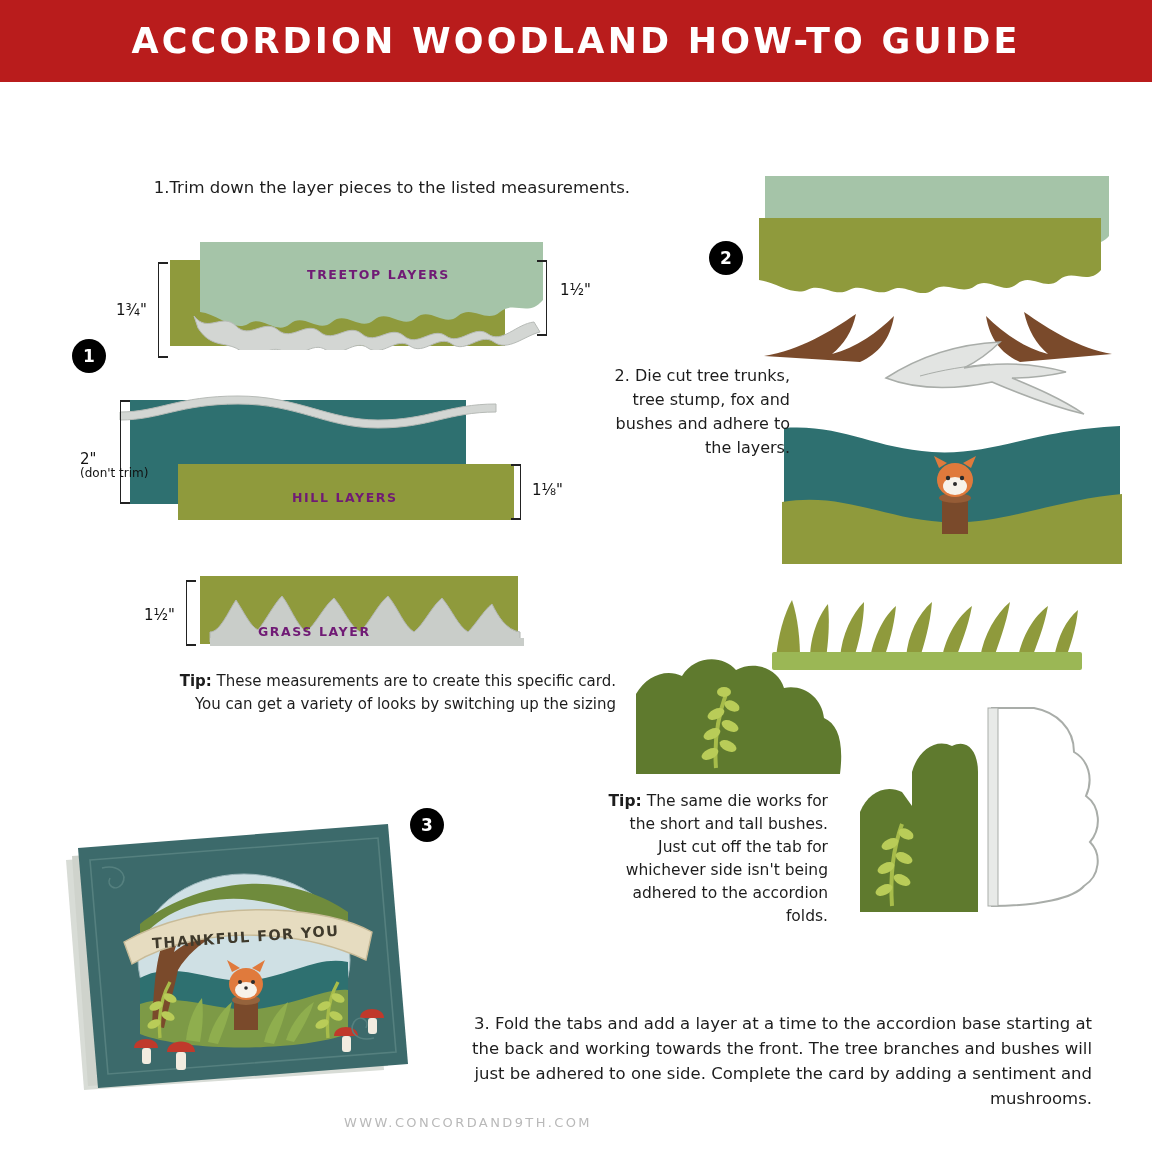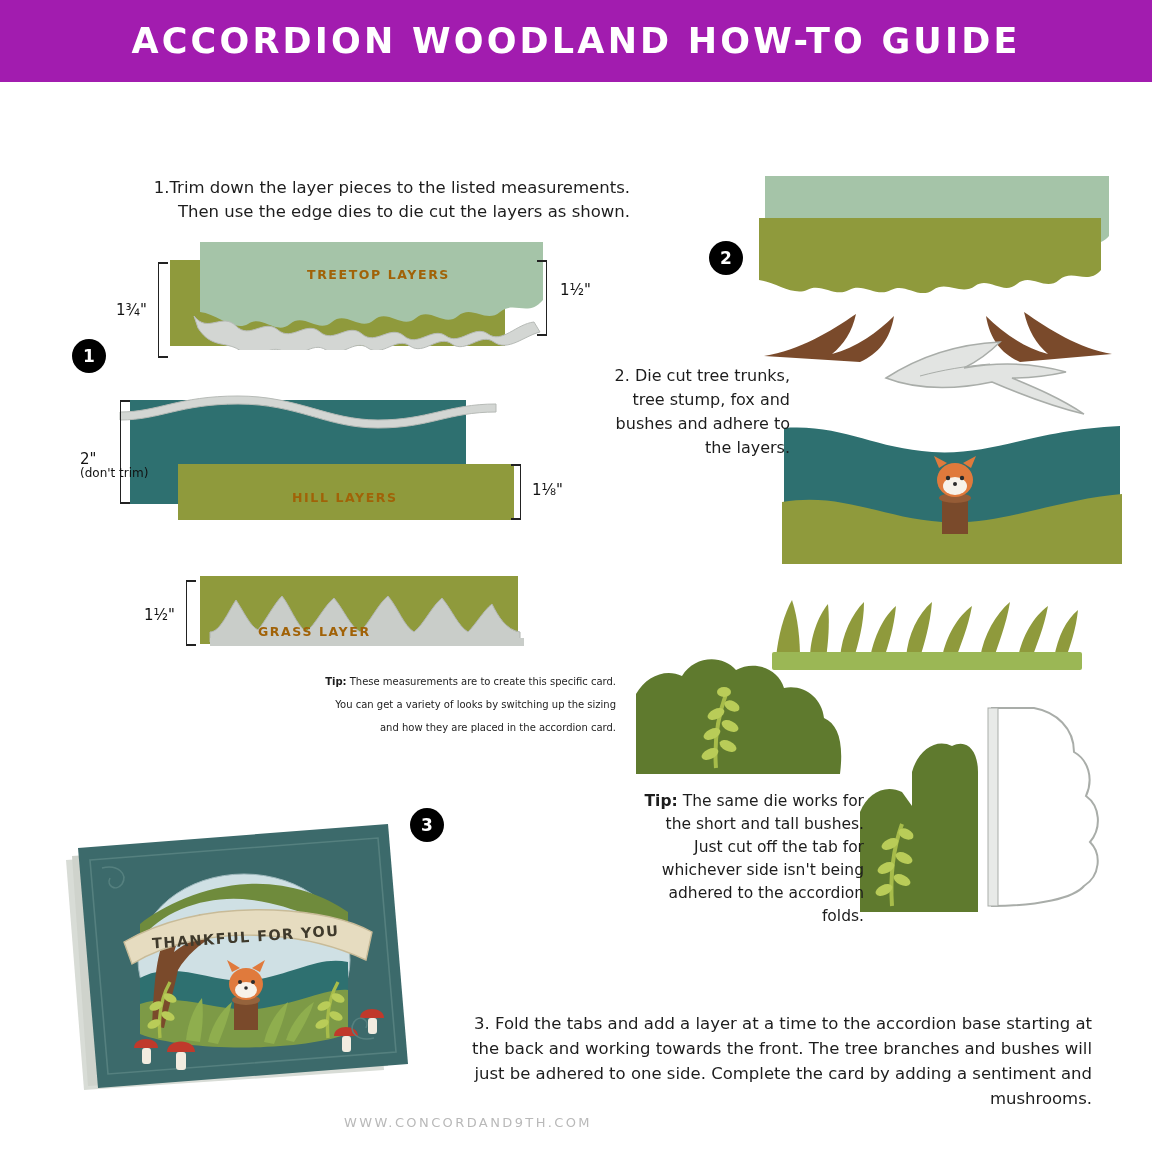--- a/index.html
+++ b/index.html
@@ -9,21 +9,21 @@
     font-family:"DejaVu Sans", sans-serif;
     color:#1a1a1a;
     position:relative;
     overflow:hidden;
   }
   .page{position:relative;width:1152px;height:1152px;}
 
   
   .header-bar{
     position:absolute;left:0;top:0;width:1152px;height:82px;
-    background:#a21caf;
+    background:#b91c1c;
     display:flex;align-items:center;justify-content:center;
   }
   .header-title{
     color:#ffffff;
     font-family:"DejaVu Sans", sans-serif;
     font-weight:bold;
     font-size:35px;
     letter-spacing:3.2px;
     text-transform:uppercase;
     white-space:nowrap;
@@ -44,21 +44,21 @@
     position:absolute;width:34px;height:34px;border-radius:50%;
     background:#000;color:#fff;display:flex;align-items:center;
     justify-content:center;font-size:17px;font-weight:bold;
     z-index:40;
   }
 
   
   .shape{position:absolute;}
   .lbl{
     position:absolute;font-size:12.5px;font-weight:bold;letter-spacing:1.6px;
-    color:#a16207;text-transform:uppercase;white-space:nowrap;z-index:30;
+    color:#701a75;text-transform:uppercase;white-space:nowrap;z-index:30;
   }
   .dim{position:absolute;font-size:15px;color:#111;z-index:30;}
   .dim small{font-size:12px;display:block;line-height:11px;text-align:center;}
 
   .brk{position:absolute;border-left:1.6px solid #222;z-index:25;}
   .brk:before,.brk:after{
     content:"";position:absolute;left:0;width:9px;height:1.6px;background:#222;
   }
   .brk:before{top:0;}
   .brk:after{bottom:0;}
@@ -83,21 +83,20 @@
 
 <div class="page">
 
   <div class="header-bar">
     <div class="header-title">Accordion Woodland How-To Guide</div>
   </div>
 
 
   <div class="txt center" style="left:70px;top:176px;width:560px;font-size:16.5px;line-height:24px;">
     <div>1.Trim down the layer pieces to the listed measurements.</div>
-    <div>Then use the edge dies to die cut the layers as shown.</div>
   </div>
 
   <div class="badge" style="left:72px;top:339px;">1</div>
 
   <svg class="shape" style="left:165px;top:258px;" width="350" height="110">
     <path d="M5,2 L340,2 L340,88 L5,88 Z" fill="#8f9a3c"></path>
   </svg>
 
   <svg class="shape" style="left:198px;top:240px;" width="360" height="100">
     <path d="M2,2 L345,2 L345,60 C330,78 316,60 302,72 C288,84 274,64 260,76 C246,88 232,66 218,78 C204,90 190,68 176,80 C162,92 148,70 134,82 C120,94 106,72 92,84 C78,96 64,74 50,84 C36,92 20,74 2,72 Z" fill="#a5c4a8"></path>
@@ -140,27 +139,26 @@
 
   <svg class="shape" style="left:206px;top:590px;" width="326" height="60">
     <path d="M4,52 L4,42 C14,42 22,22 30,10 C38,22 44,36 52,40 C60,30 68,14 76,6 C84,16 90,34 100,42 C110,34 118,16 128,8 C138,20 144,36 154,42 C164,32 172,14 182,6 C192,18 198,36 208,42 C218,34 226,16 236,8 C246,20 252,36 262,42 C270,34 278,20 286,14 C292,26 300,40 314,42 L314,52 Z" fill="#c9cdc9" stroke="#b2b6b2" stroke-width="1"></path>
     <rect x="4" y="48" width="314" height="8" fill="#c9cdc9"></rect>
   </svg>
   <div class="lbl" style="left:258px;top:624px;">Grass Layer</div>
 
   <div class="brk" style="left:186px;top:580px;height:66px;"></div>
   <div class="dim" style="left:144px;top:606px;">1½"</div>
 
-  <div class="txt center tip" style="left:56px;top:670px;width:560px;line-height:23px;font-size:10px;">
+  <div class="txt center tip" style="left:56px;top:670px;width:560px;line-height:23px;font-size:15px;">
     <div>
       <b>Tip:</b>
       <span>These measurements are to create this specific card.</span>
     </div>
     <div>You can get a variety of looks by switching up the sizing</div>
-    <div>and how they are placed in the accordion card.</div>
   </div>
 
   <div class="badge" style="left:709px;top:241px;">2</div>
 
   <svg class="photo" style="left:757px;top:170px;" width="360" height="130">
     <path d="M8,6 L352,6 L352,66 C338,82 324,64 310,76 C296,88 282,68 268,80 C254,92 240,72 226,84 C212,96 198,76 184,86 C170,96 156,78 142,88 C128,98 114,78 100,88 C86,98 72,80 58,88 C44,96 26,80 8,78 Z" fill="#a5c4a8"></path>
     <path d="M2,48 L344,48 L344,100 C330,116 316,98 302,110 C288,122 274,102 260,114 C246,126 232,106 218,116 C204,126 190,110 176,120 C162,130 148,112 134,120 C120,128 106,112 92,120 C78,128 64,112 50,120 C36,126 18,112 2,110 Z" fill="#8f9a3c"></path>
   </svg>
 
   <svg class="photo" style="left:760px;top:300px;" width="360" height="80">
@@ -226,21 +224,21 @@
     <ellipse cx="52" cy="142" rx="9" ry="5" fill="#b9cc58" transform="rotate(25 52 142)"></ellipse>
     <ellipse cx="38" cy="128" rx="9" ry="5" fill="#b9cc58" transform="rotate(-25 38 128)"></ellipse>
     <ellipse cx="54" cy="118" rx="8" ry="5" fill="#b9cc58" transform="rotate(25 54 118)"></ellipse>
   </svg>
 
   <svg class="photo" style="left:978px;top:700px;" width="140" height="212">
     <path d="M14,206 L14,8 L56,8 C78,12 96,28 96,52 C110,60 116,78 108,96 C122,106 124,128 112,142 C124,154 122,176 106,186 C96,198 60,206 14,206 Z" fill="#ffffff" stroke="#a9ada9" stroke-width="2"></path>
     <rect x="10" y="8" width="10" height="198" fill="#e8eae8" stroke="#a9ada9" stroke-width="1"></rect>
   </svg>
 
-  <div class="txt center tip" style="left:608px;top:790px;width:220px;line-height:23px;font-size:15.5px;margin-left:36px;">
+  <div class="txt center tip" style="left:608px;top:790px;width:220px;line-height:23px;font-size:15.5px;">
     <b>Tip:</b>
     <span>The same die works for the short and tall bushes. Just cut off the tab for whichever side isn't being adhered to the accordion folds.</span>
   </div>
 
   <div class="badge" style="left:410px;top:808px;">3</div>
 
   <svg class="cardphoto" style="left:36px;top:790px;" width="400" height="330">
 
     <path d="M30,70 L330,50 L348,280 L48,300 Z" fill="#d8dcd6"></path>
     <path d="M36,66 L336,46 L352,276 L52,296 Z" fill="#cfd3cc"></path>

